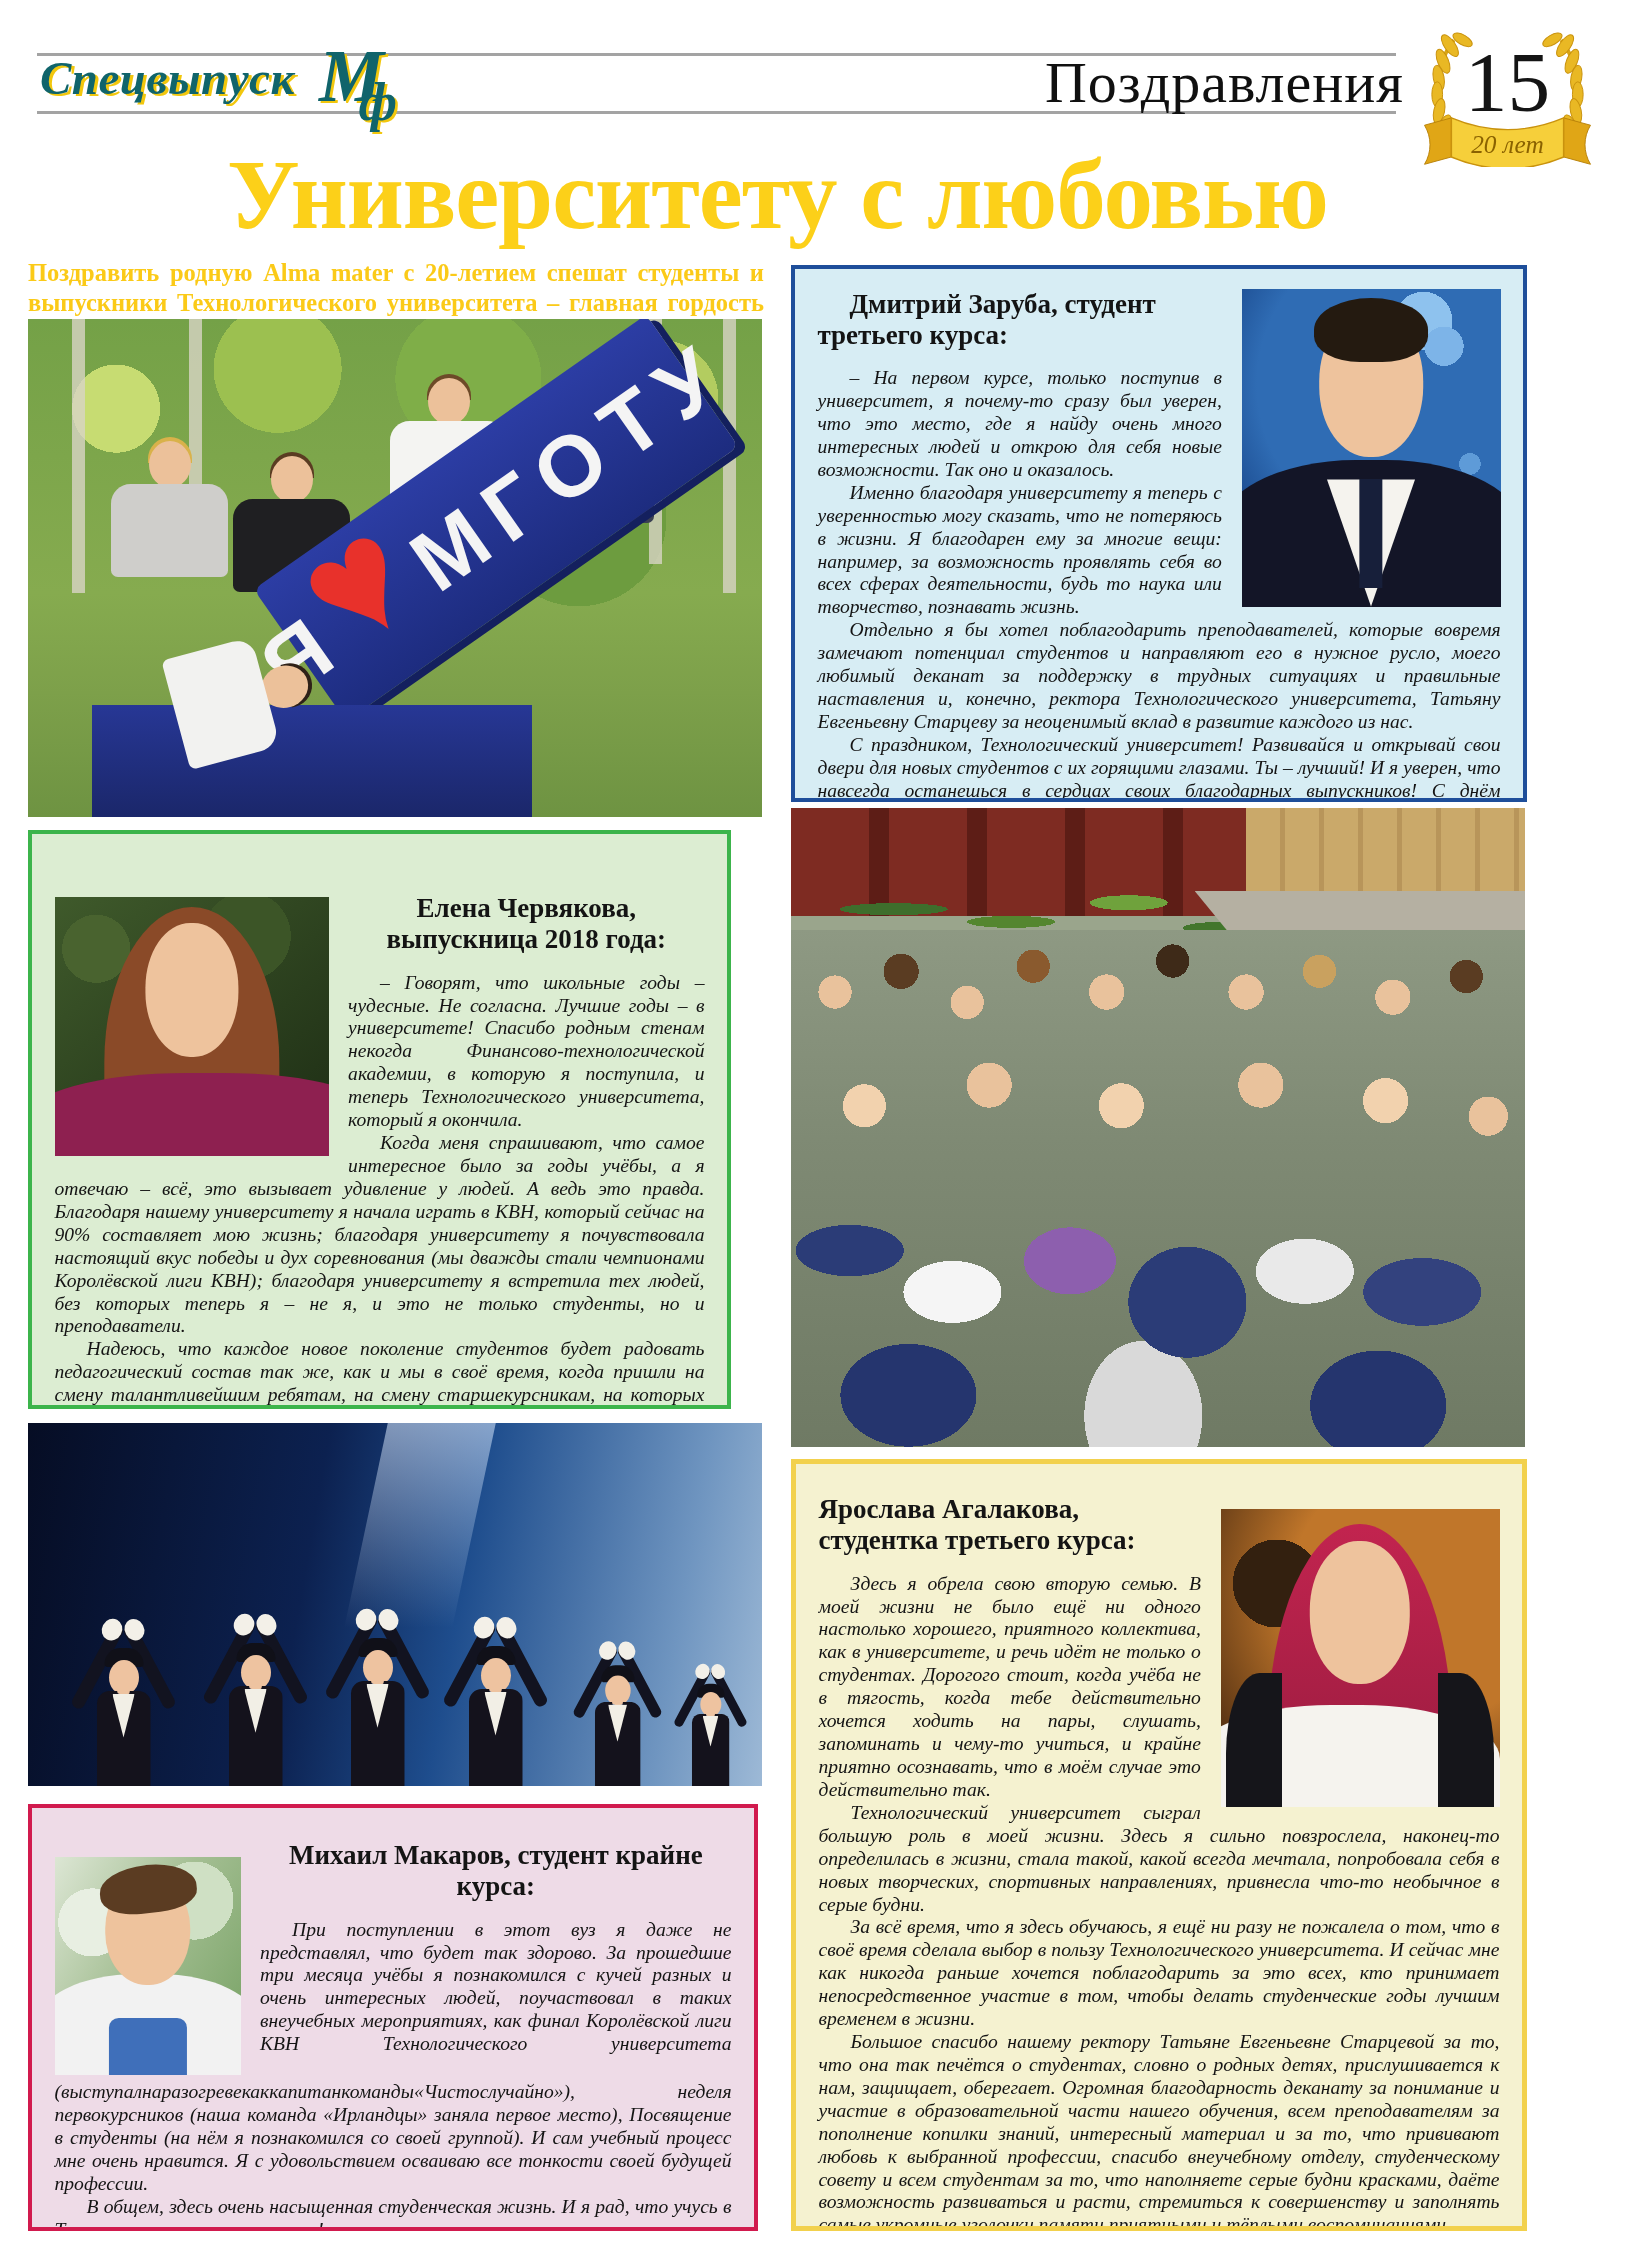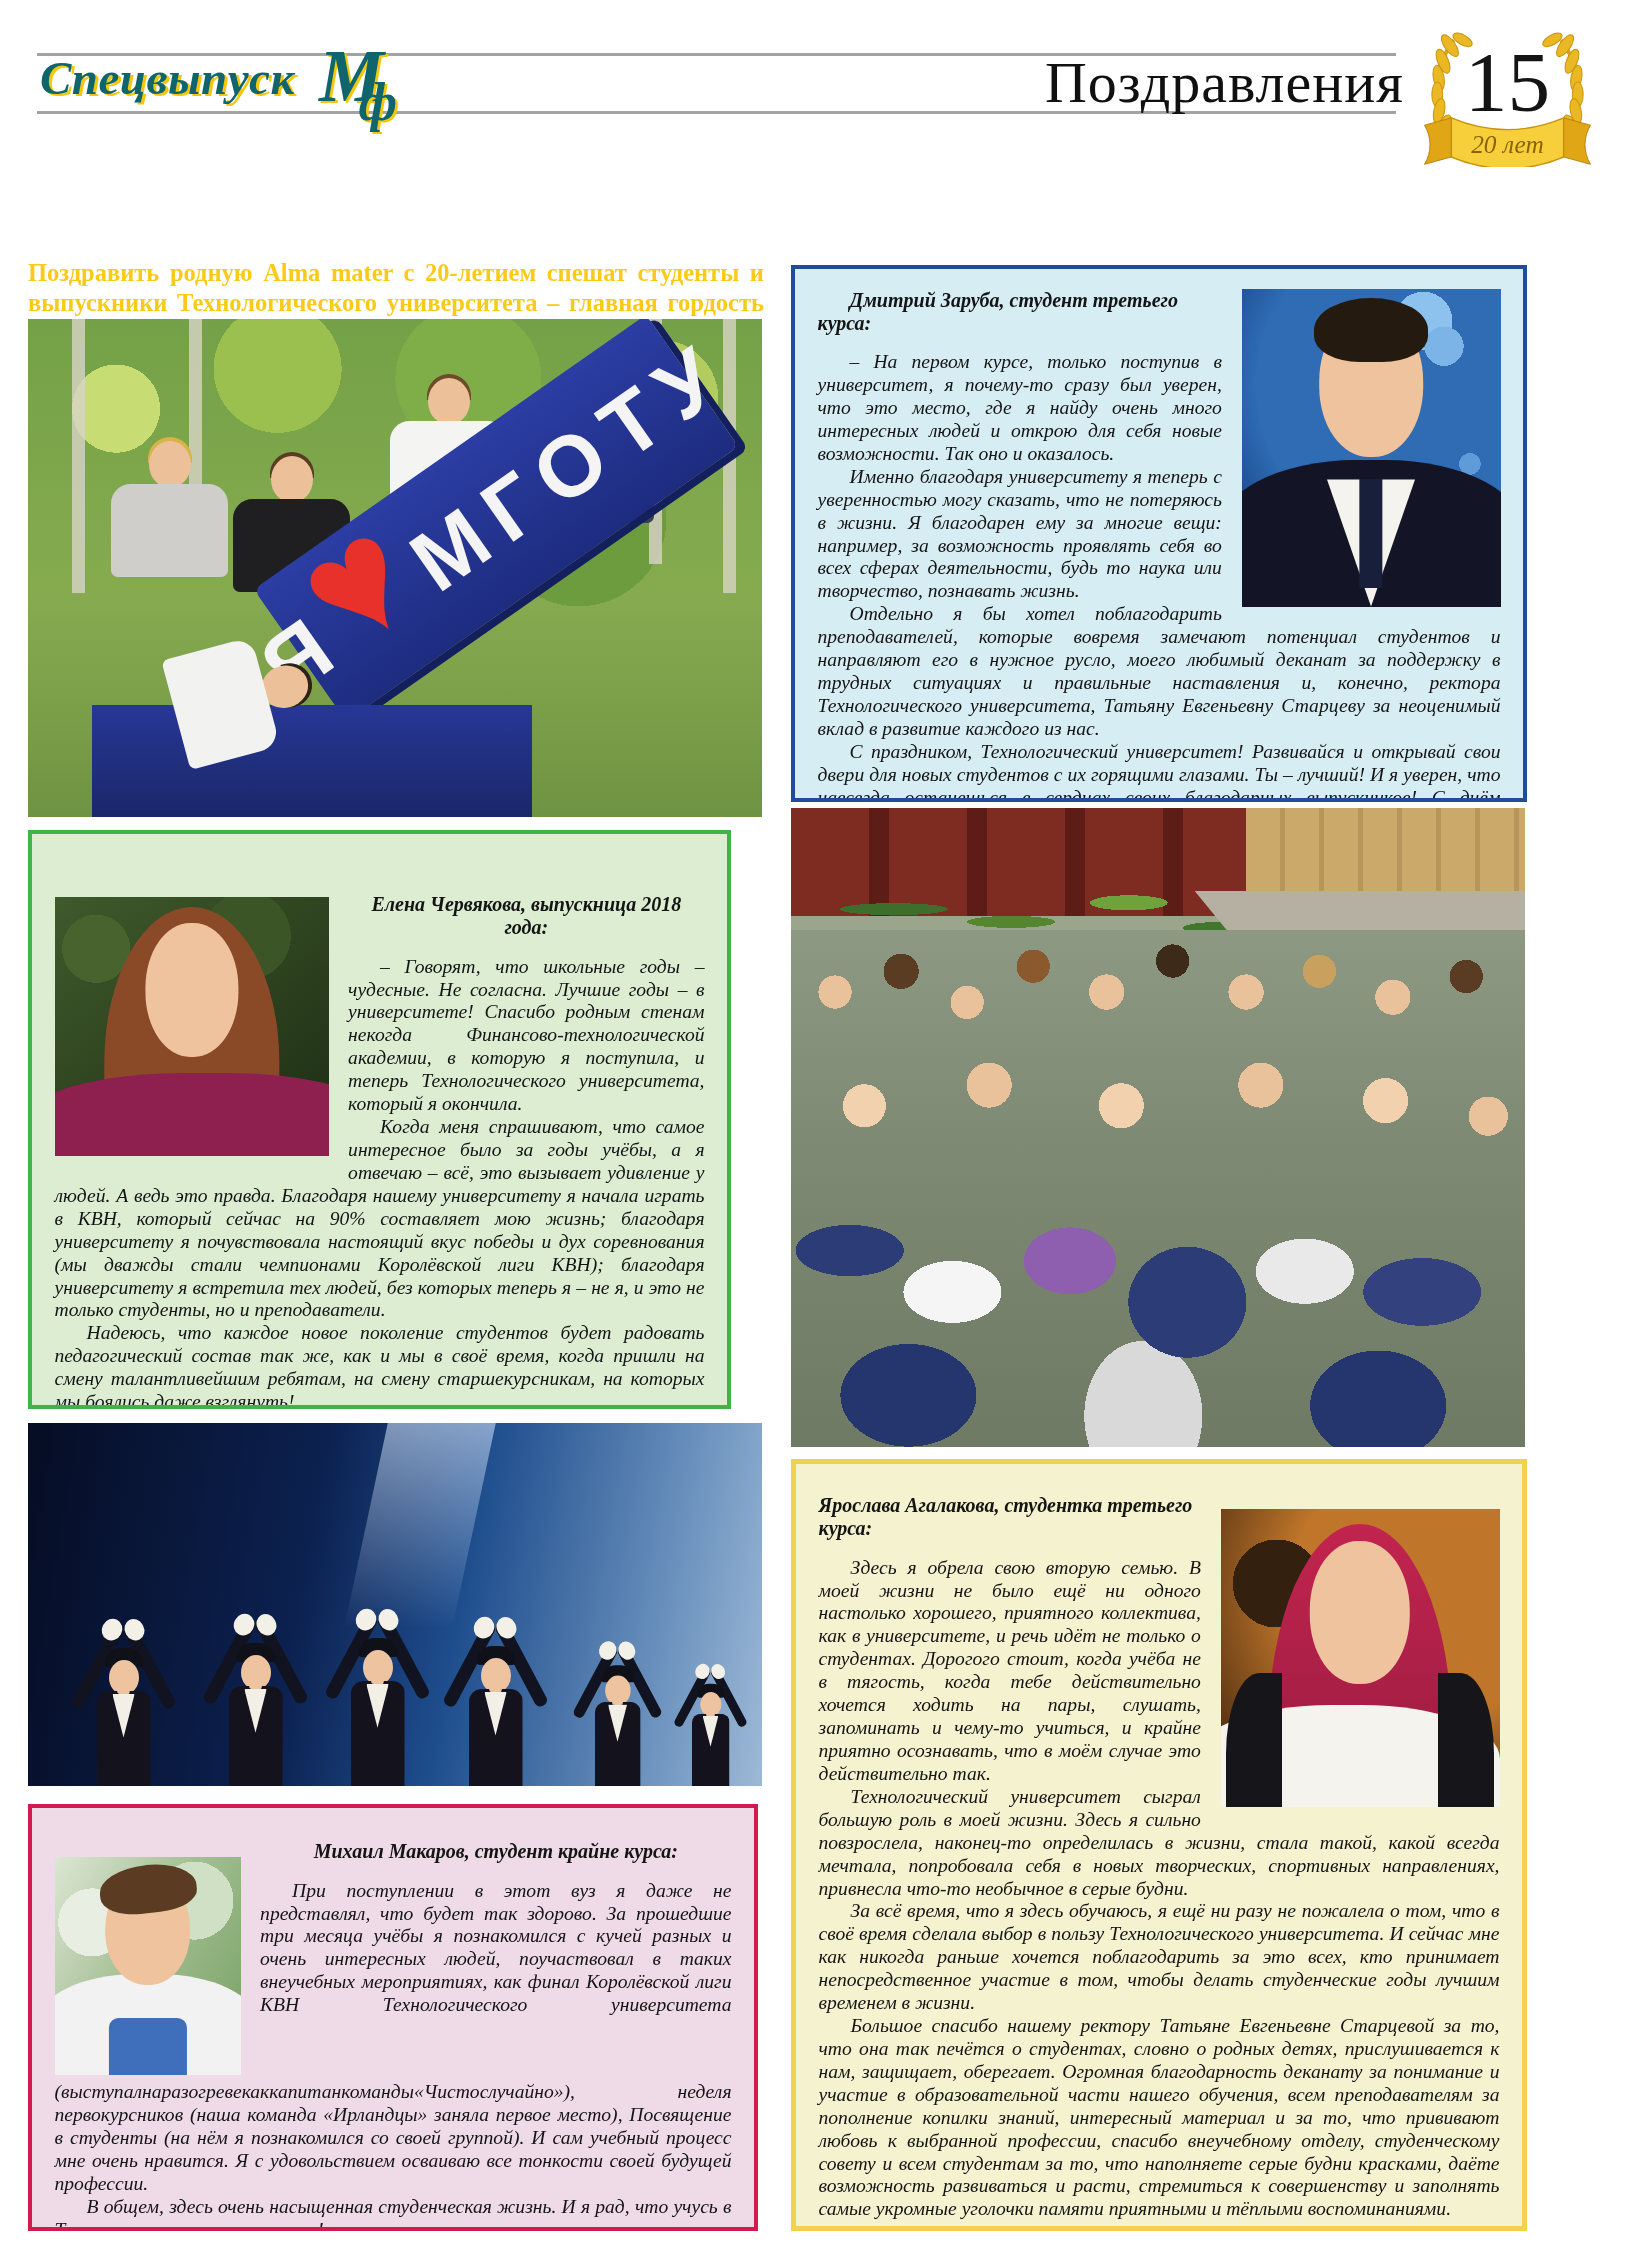--- a/index.html
+++ b/index.html
@@ -20,21 +20,21 @@
   #anniversary-emblem{position:absolute;left:1405px;top:19.6px;}
 
   
   #page-title{position:absolute;left:28px;top:138px;width:1499px;text-align:center;
     font-size:99px;font-weight:bold;color:#fcd019;letter-spacing:-1px;white-space:nowrap;}
   #lead{position:absolute;left:28px;top:258px;width:736px;font-size:24.5px;font-weight:bold;
     color:#fbca18;line-height:1.22;text-align:justify;}
 
   
   .ibox{position:absolute;overflow:hidden;box-sizing:border-box;}
-  .ibox .box-header{font-weight:bold;font-style:italic;font-size:20px;margin:0 0 16.6px 0;}
+  .ibox .box-header{font-weight:bold;font-size:27px;margin:0 0 16.6px 0;}
   .ibox p{font-style:italic;font-size:19.6px;line-height:1.17;text-align:justify;margin:0;text-indent:32px;}
   #box-dmitry{left:791px;top:265px;width:736px;height:537px;border:4.4px solid #1e4e9a;background:#d7edf4;padding:19.6px 22.5px;}
   #box-dmitry .box-header{text-indent:32px;}
   #box-elena{left:28px;top:830px;width:703px;height:579px;border:4.9px solid #3cb44b;background:#dcedd2;padding:59px 22.5px 14.7px 22.5px;}
   #box-elena .box-header{text-align:center;}
   #box-yaroslava{left:791px;top:1459px;width:736px;height:772px;border:5.9px solid #f2d14d;background:#f5f2d0;padding:30px 22.5px 14.7px 22.5px;}
   #box-mikhail{left:28px;top:1804px;width:730px;height:427px;border:4.9px solid #d11a4e;background:#eedbe7;padding:32px 22.5px 12.7px 22.5px;}
   #box-mikhail .box-header{text-align:center;}
 
   .photo-float-right{float:right;margin:0 0 10.8px 19.6px;}
@@ -213,20 +213,21 @@
       <text x="210" y="185" text-anchor="middle" font-family="Liberation Serif, serif" font-size="175" fill="#141414">15</text>
       <g>
         <path d="M40,215 L95,200 L95,280 L40,295 C55,270 55,240 40,215 Z" fill="#e0a616" stroke="#b9830a" stroke-width="2"></path>
         <path d="M380,215 L325,200 L325,280 L380,295 C365,270 365,240 380,215 Z" fill="#e0a616" stroke="#b9830a" stroke-width="2"></path>
         <path d="M95,200 C170,232 250,232 325,200 L325,280 C250,312 170,312 95,280 Z" fill="#f6cf3a" stroke="#c9920d" stroke-width="3"></path>
         <text x="210" y="272" text-anchor="middle" font-family="Liberation Serif, serif" font-style="italic" font-size="52" fill="#8a6200" id="badge-text">20 лет</text>
       </g>
     </svg>
   </div>
 
+  <div id="page-title">Университету с любовью</div>
   <div id="lead">Поздравить родную Alma mater с 20-летием спешат студенты и выпускники Технологического университета – главная гордость вуза.</div>
 
   <div id="park-photo" class="photo">
     <div class="trunk" style="left:44px;"></div>
     <div class="trunk" style="left:161px;height:210px;"></div>
     <div class="trunk" style="left:621px;height:245px;"></div>
     <div class="trunk" style="left:695px;height:274px;"></div>
     <div class="person" style="left:83px;top:122px;width:117px;height:254px;">
       <div class="hair" style="background:#d9b24a;"></div>
       <div class="head"></div>

